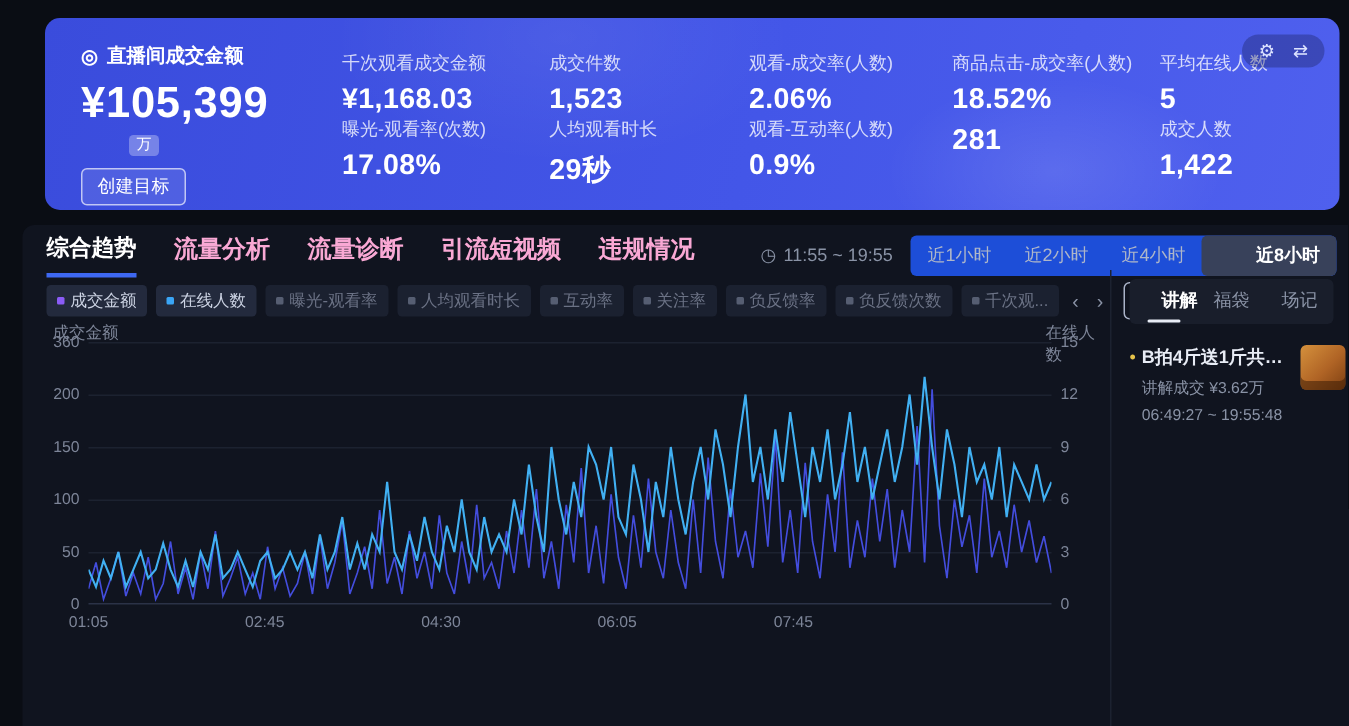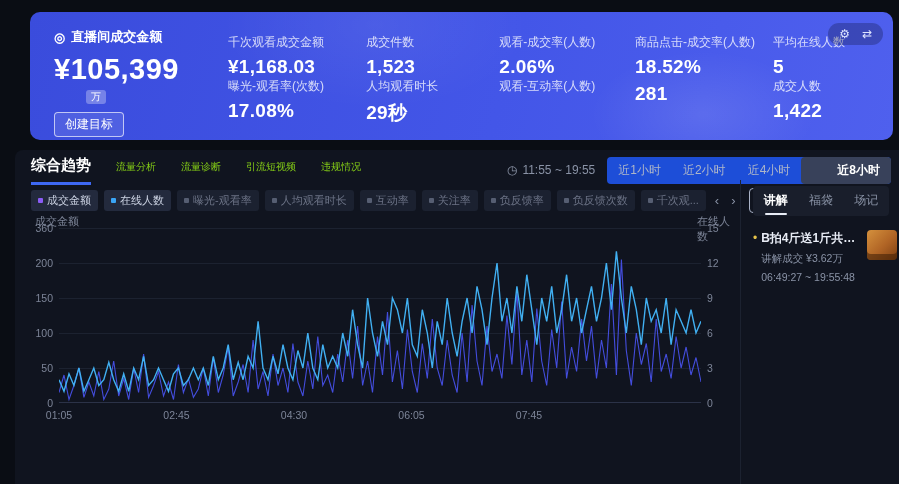--- a/index.html
+++ b/index.html
@@ -25,21 +25,21 @@
   .metric .m-label { font-size:12px; color:rgba(255,255,255,.78); white-space:nowrap; }
   .metric .m-value { font-size:19px; font-weight:700; color:#fff; margin-top:5px; letter-spacing:.3px; }
   .hc-icons { position:absolute; top:11px; right:10px; z-index:3; display:flex; gap:12px; align-items:center;
     background:rgba(10,15,45,.28); border-radius:13px; padding:4px 11px; }
   .hc-icon { color:#dde3ff; font-size:12px; line-height:14px; cursor:pointer; }
 
   
   .main { position:absolute; left:15px; top:150px; right:0; bottom:0; background:#10141f; border-radius:8px 0 0 0; }
 
   .tabs-row { position:absolute; left:16px; top:4px; right:8px; height:32px; display:flex; align-items:center; }
-  .tab { font-size:10px; color:#84cc16; margin-right:25px; padding-bottom:7px; cursor:pointer; white-space:nowrap; }
+  .tab { font-size:16px; color:#f9a8d4; margin-right:25px; padding-bottom:7px; cursor:pointer; white-space:nowrap;font-weight:bold; }
   .tab.active { color:#fff; font-weight:700; font-size:15px; border-bottom:3px solid #3e68f2;font-family:Liberation Serif, serif; }
   .time-range { margin-left:auto; display:flex; align-items:center; gap:5px; color:#8a93a6; font-size:12px; white-space:nowrap; }
   .time-btns { display:flex; margin-left:12px; background:#1d4ed8; border-radius:4px; }
   .time-btn { font-size:12px; color:#aeb6c8; padding:5px 11px; border-radius:4px; cursor:pointer; white-space:nowrap; }
   .time-btn.active { background:#38415a; color:#fff; font-weight:700;padding-left:36px; }
 
   .chips-row { position:absolute; left:16px; top:40px; height:20px; display:flex; gap:6px; align-items:center; }
   .chip { display:flex; align-items:center; gap:4px; background:#1b2130; border-radius:3px; padding:3px 7px;
     font-size:11px; color:#6b7285; white-space:nowrap; cursor:pointer; }
   .chip.active { background:#232a3d; color:#ccd3e3; }
@@ -58,21 +58,21 @@
   .ytl, .ytr { position:absolute; font-size:10.5px; color:#7d8598; }
   .yticks-left  { position:absolute; left:0;  top:16px; width:38px; height:175px; text-align:right; }
   .yticks-right { position:absolute; left:692px; top:16px; width:30px; height:175px; }
   .xticks { position:absolute; left:44px; top:197px; width:642px; height:14px; }
   .xt { position:absolute; transform:translateX(-50%); font-size:10.5px; color:#7d8598; white-space:nowrap; }
 
   
   .right-panel { position:absolute; left:725px; top:30px; right:4px; bottom:0; border-left:1px solid #1c2230; padding:0 6px 0 12px; }
   .rp-tabs { display:flex; background:#191e2b; border-radius:4px; margin-top:6px; }
   .rp-tab { flex:1; text-align:center; font-size:12px; padding:6px 0 7px; color:#8a93a6; cursor:pointer; position:relative; }
-  .rp-tab.active { color:#fff; font-weight:700; }
+  .rp-tab.active { color:#fff; font-weight:700;text-align:right; }
   .rp-tab.active::after { content:""; position:absolute; left:26%; right:26%; bottom:1px; height:2px; background:#e8ecf5; border-radius:1px; }
   .rp-item { margin-top:14px; display:flex; align-items:flex-start; cursor:pointer; }
   .rp-bullet { color:#e6c34a; font-size:12px; margin:1px 4px 0 0; }
   .rp-texts { width:100px; }
   .rp-title { font-size:12px; color:#e8ecf5; font-weight:700; white-space:nowrap; overflow:hidden; text-overflow:ellipsis; }
   .rp-sub, .rp-time { font-size:10.5px; color:#8a93a6; margin-top:5px; white-space:nowrap; }
   .rp-thumb { width:30px; height:30px; border-radius:4px; margin-left:6px; flex:0 0 auto;
     background:linear-gradient(135deg,#d5913d 0%,#b06425 55%,#7d3f12 100%);
     box-shadow:inset 0 -6px 0 rgba(60,30,5,.55); }
 </style>
@@ -115,20 +115,21 @@
       <div class="metric">
           <div class="m-label">曝光-观看率(次数)</div>
           <div class="m-value">17.08%</div>
         </div>
       <div class="metric">
           <div class="m-label">人均观看时长</div>
           <div class="m-value">29秒</div>
         </div>
       <div class="metric">
           <div class="m-label">观看-互动率(人数)</div>
+          <div class="m-value">0.9%</div>
         </div>
       <div class="metric">
           <div class="m-value">281</div>
         </div>
       <div class="metric">
           <div class="m-label">成交人数</div>
           <div class="m-value">1,422</div>
         </div>
     </div>
     <div class="hc-icons">

